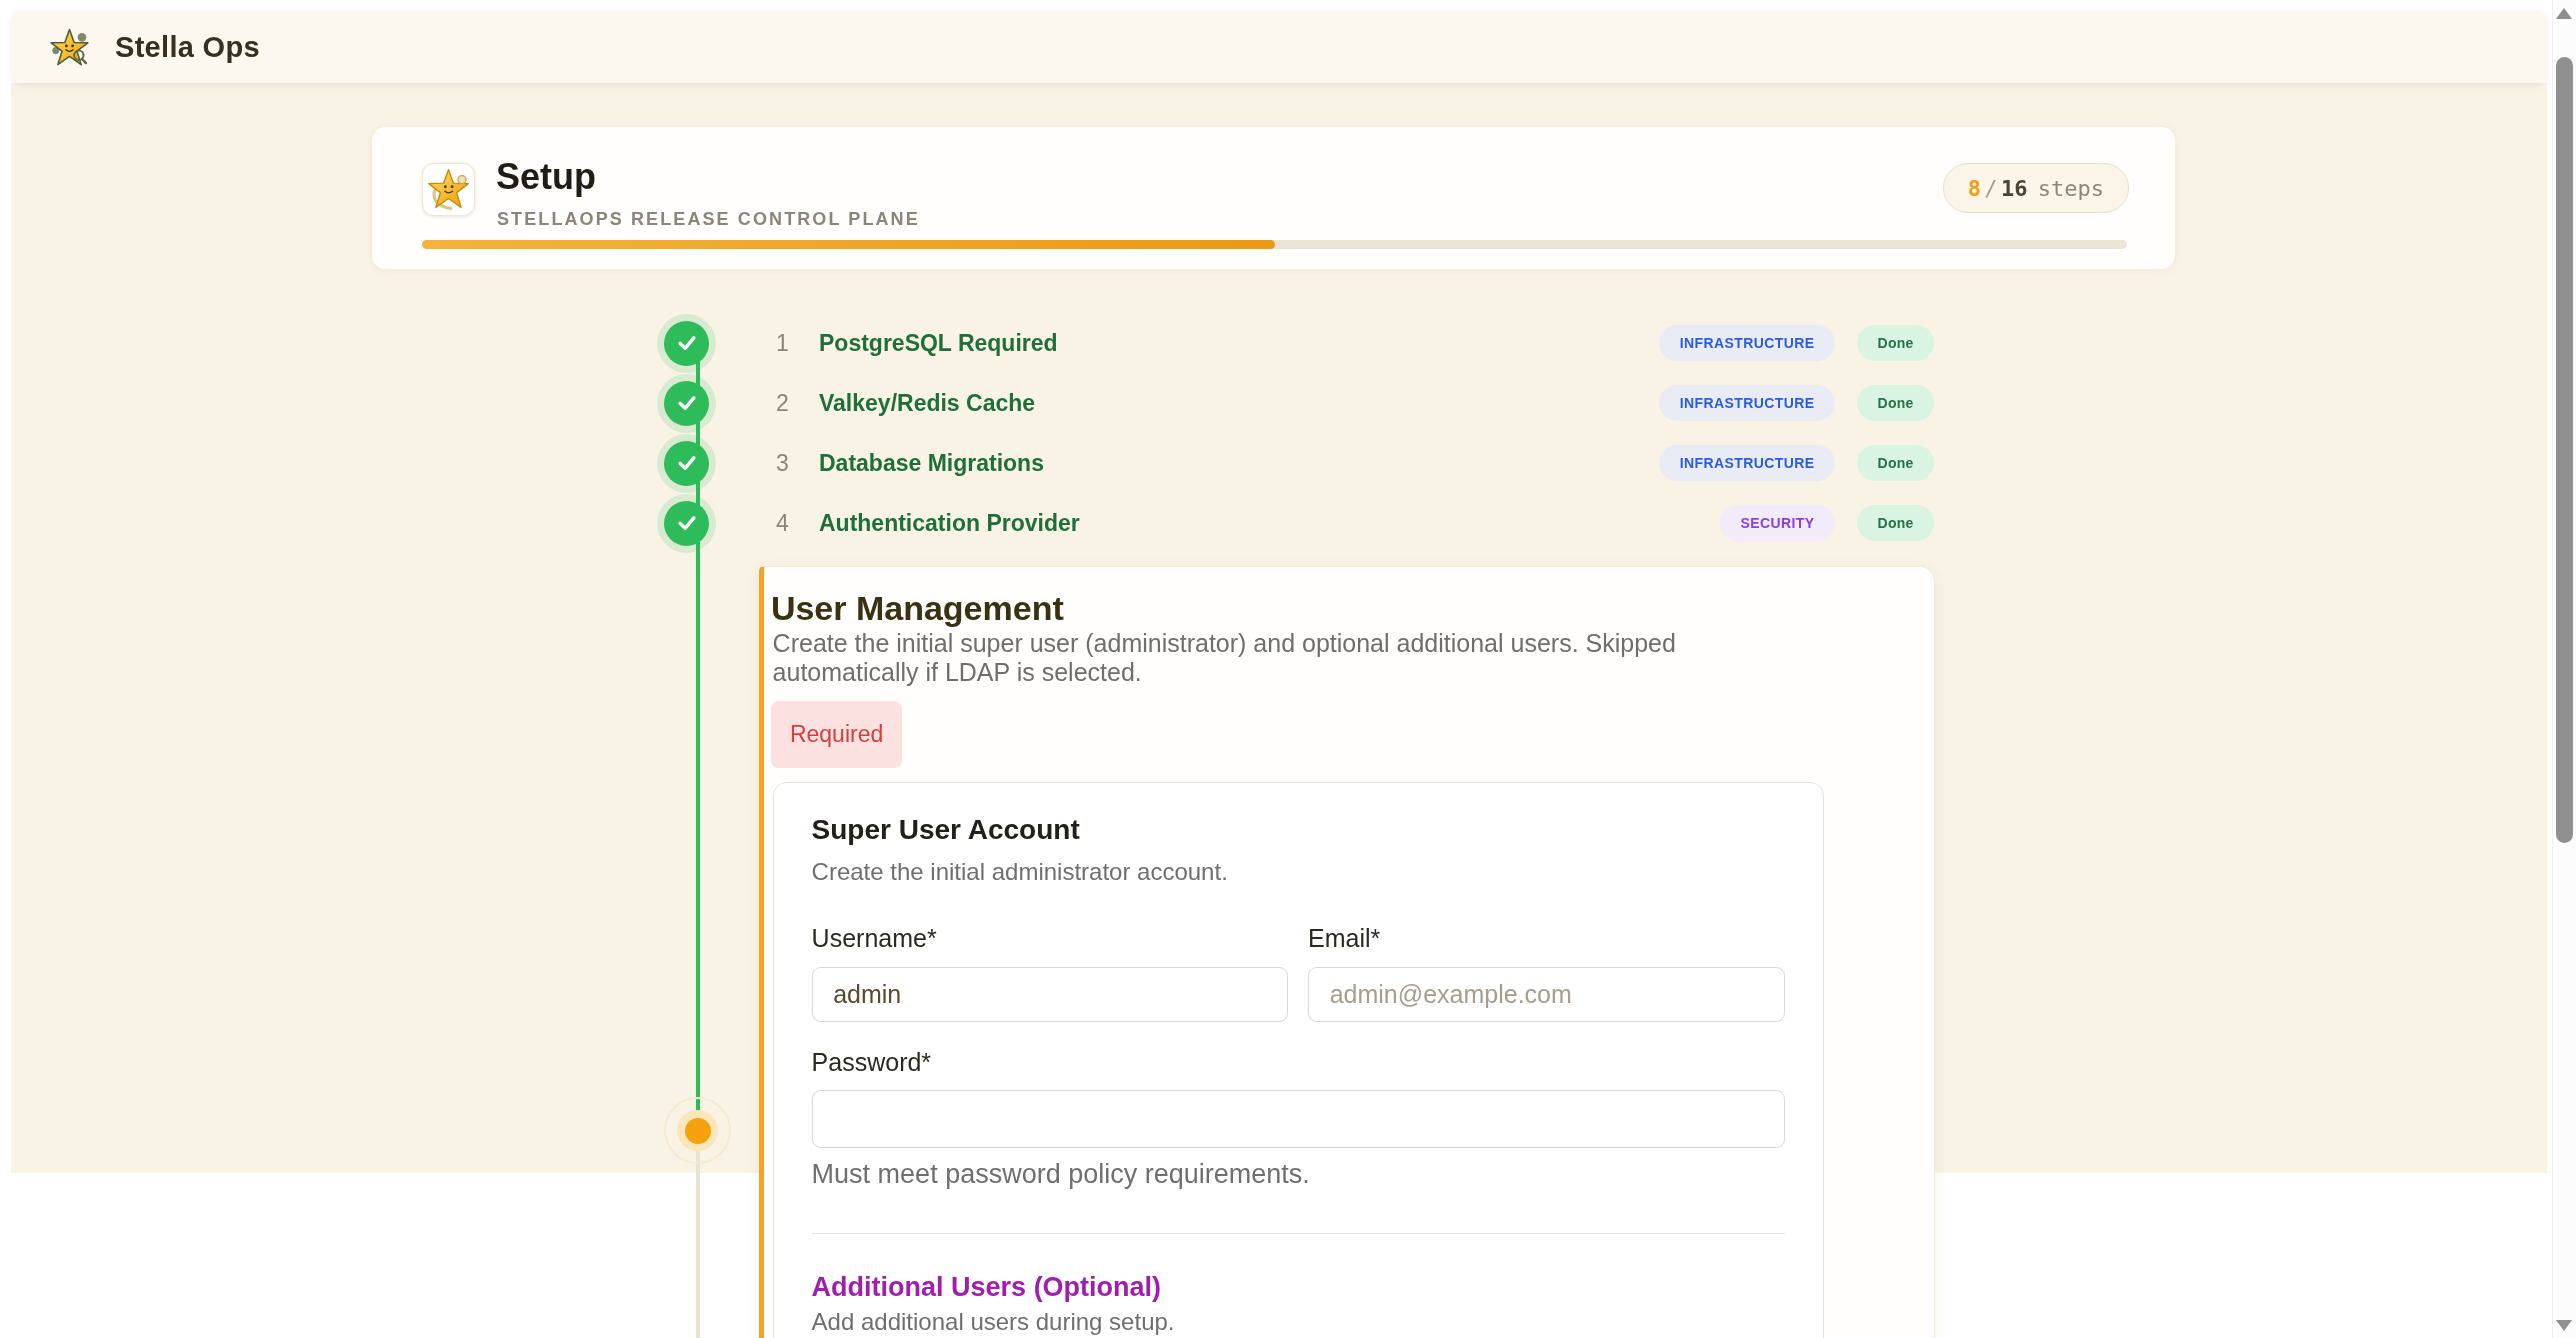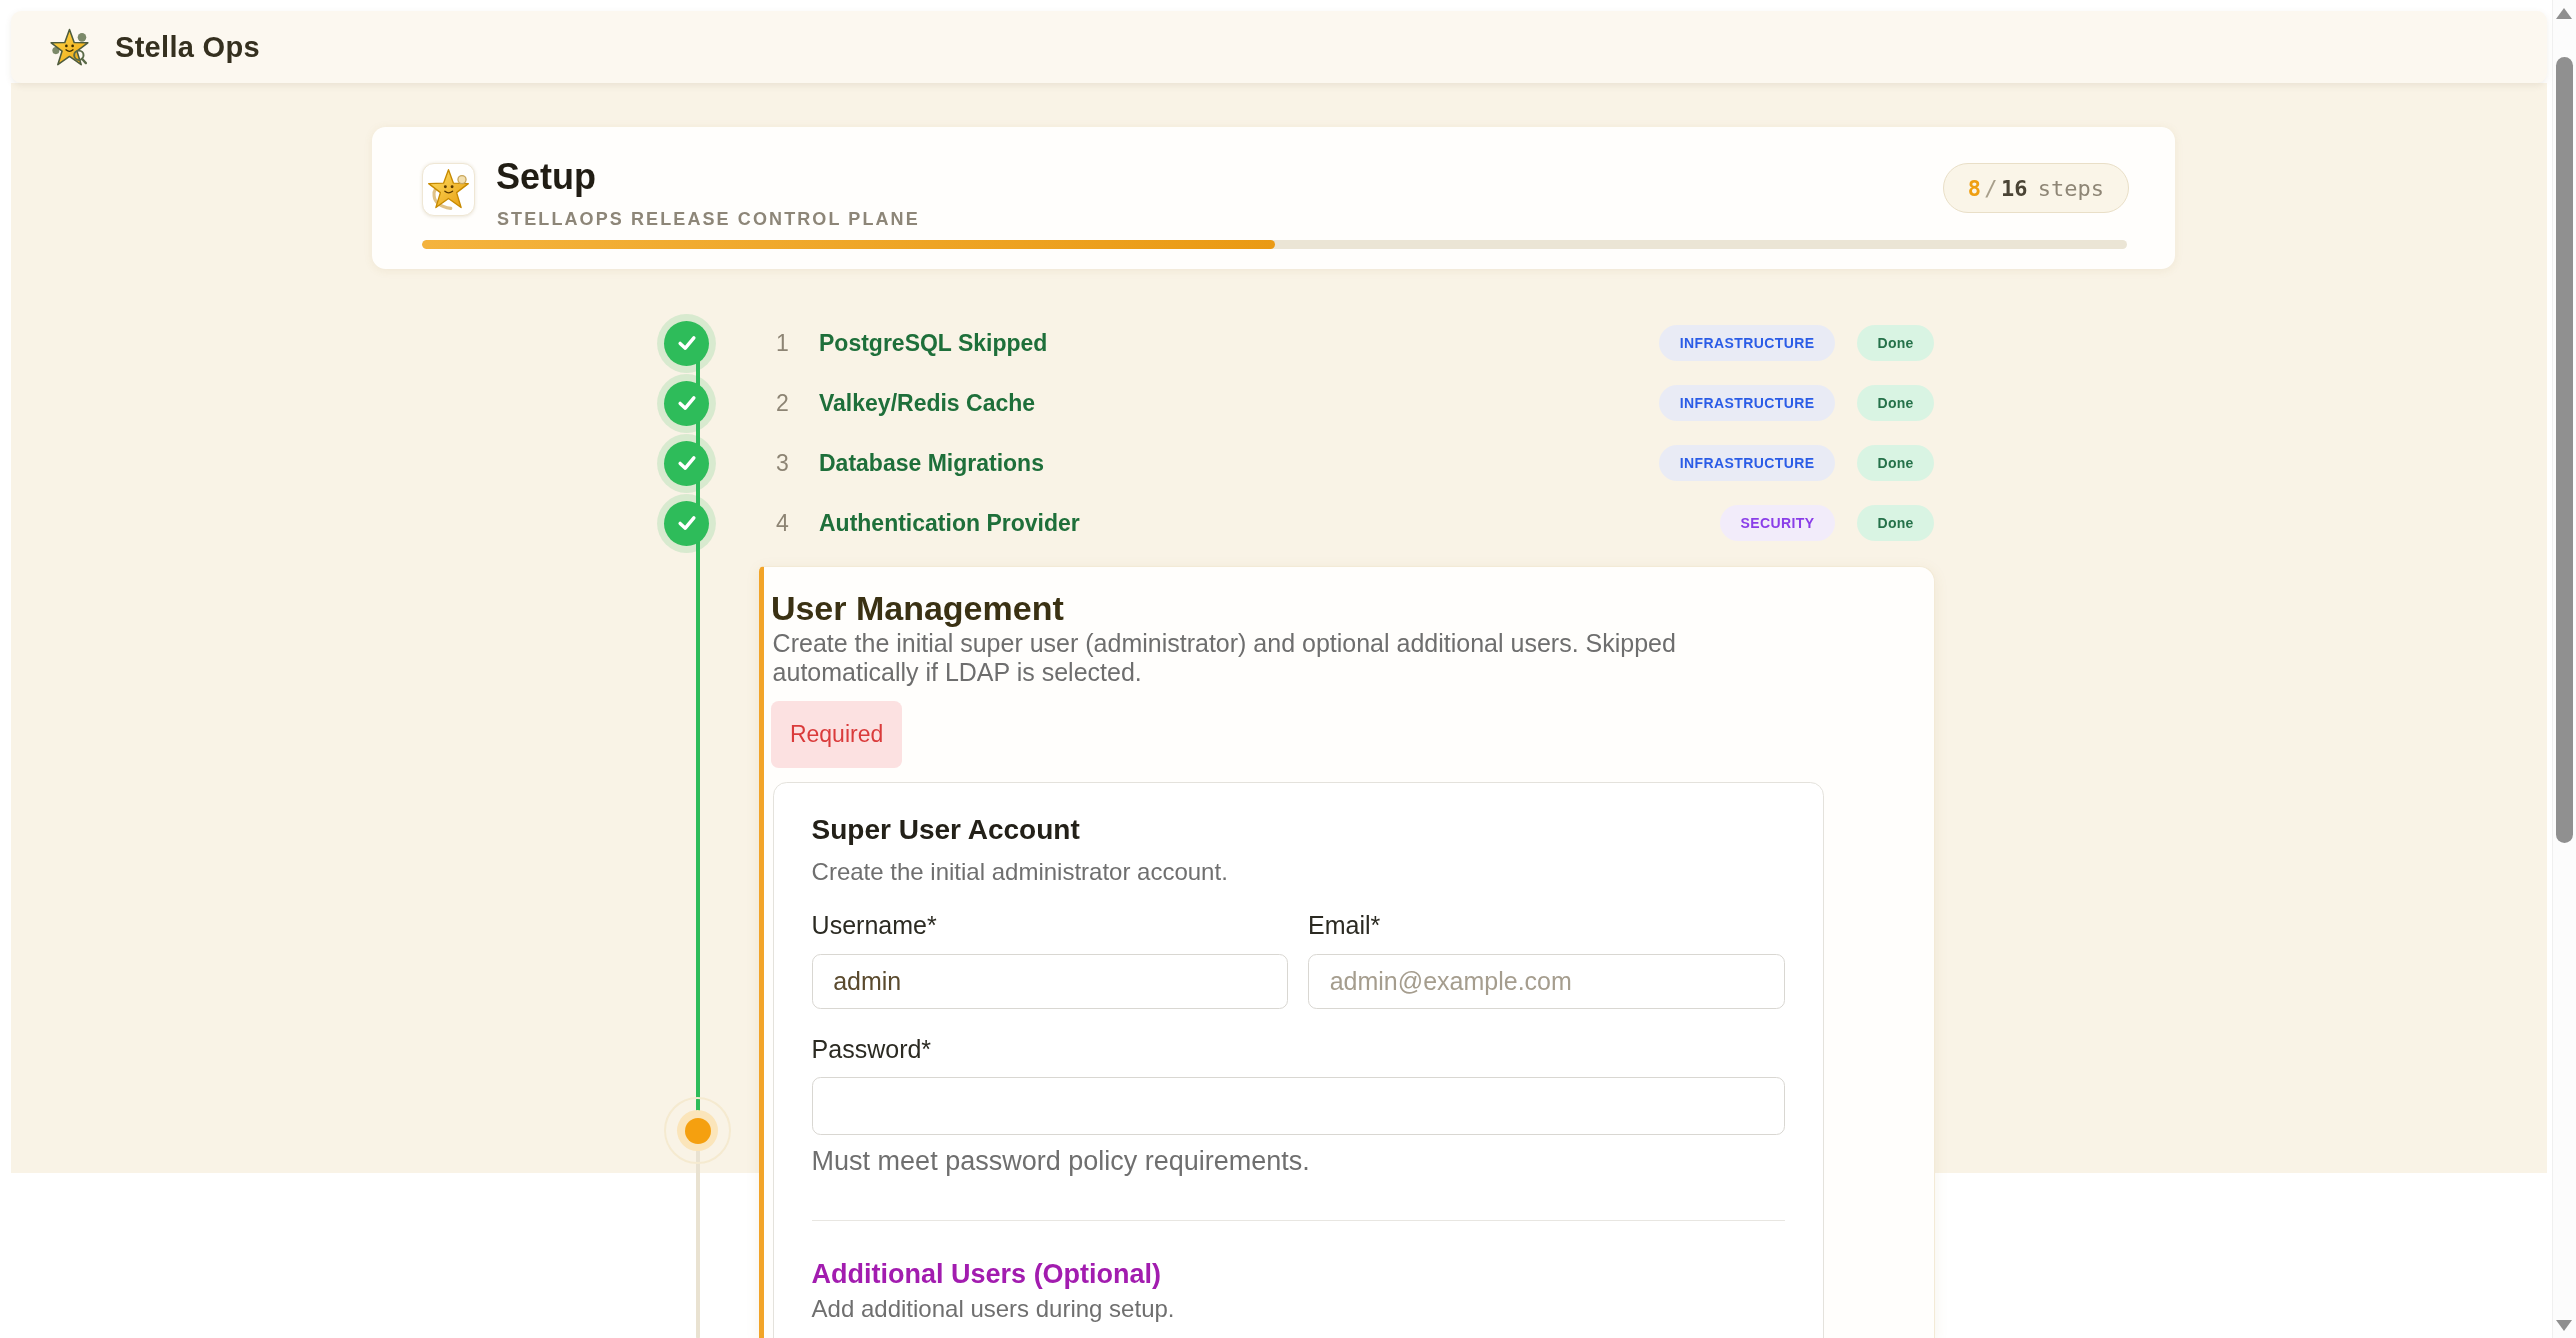--- a/index.html
+++ b/index.html
@@ -83,21 +83,21 @@
               line-height:29px; color:#6e6e6e; }
   .um-required { position:absolute; left:6.9px; top:134px; display:inline-block;
                  background:#fce1e1; color:#da3b3b; font-size:23px; font-weight:500;
                  padding:20px 19px; border-radius:7.7px; }
 
   .su-panel { position:absolute; left:8.6px; top:215px; width:1051px; height:584px;
               background:#ffffff; border:1.7px solid #e4e2dc; border-radius:13.7px;
               padding:31px 38px 0 38px; }
   .su-title { font-size:28px; font-weight:700; color:#232018; }
   .su-sub   { margin-top:12px; font-size:24px; color:#6f6f6f; }
-  .form-grid { margin-top:25px; display:flex; gap:20px;align-items:center; }
+  .form-grid { margin-top:38px; display:flex; gap:20px;align-items:center; }
   .form-col { flex:1; }
   .field-label { font-size:25px; color:#2b2a22; font-weight:500; margin-bottom:13.7px; }
   .text-input { width:100%; height:55px; border:1.7px solid #d9d7d2; border-radius:8.6px;
                 background:#ffffff; padding:0 20.6px; font-size:25px; color:#5a4a2e;
                 font-family:"Liberation Sans", sans-serif; outline:none; }
   .text-input::placeholder { color:#a59d8e; }
   .pw-group { margin-top:26px; }
   .pw-input { height:58px; }
   .hint { margin-top:10.3px; font-size:27px; color:#6f6f6f; }
   .divider { margin-top:43px; border-top:1.7px solid #e8e6e1; }
@@ -181,21 +181,21 @@
     <div class="dot-halo"></div>
     <div class="dot-core"></div>
 
     <div class="step-row" style="top:230px">
       <div class="step-check">
         <svg width="24" height="24" viewBox="0 0 28 28">
             <path d="M6 14.5 L12 20 L22 8" fill="none" stroke="#ffffff" stroke-width="4" stroke-linecap="round" stroke-linejoin="round"></path>
           </svg>
       </div>
       <span class="step-num">1</span>
-      <span class="step-title">PostgreSQL Skipped</span>
+      <span class="step-title">PostgreSQL Required</span>
       <span class="step-badges">
         <span class="badge cat-infra">INFRASTRUCTURE</span>
         <span class="badge status-done">Done</span>
       </span>
     </div>
 
     <div class="step-row" style="top:290px">
       <div class="step-check">
         <svg width="24" height="24" viewBox="0 0 28 28">
             <path d="M6 14.5 L12 20 L22 8" fill="none" stroke="#ffffff" stroke-width="4" stroke-linecap="round" stroke-linejoin="round"></path>

